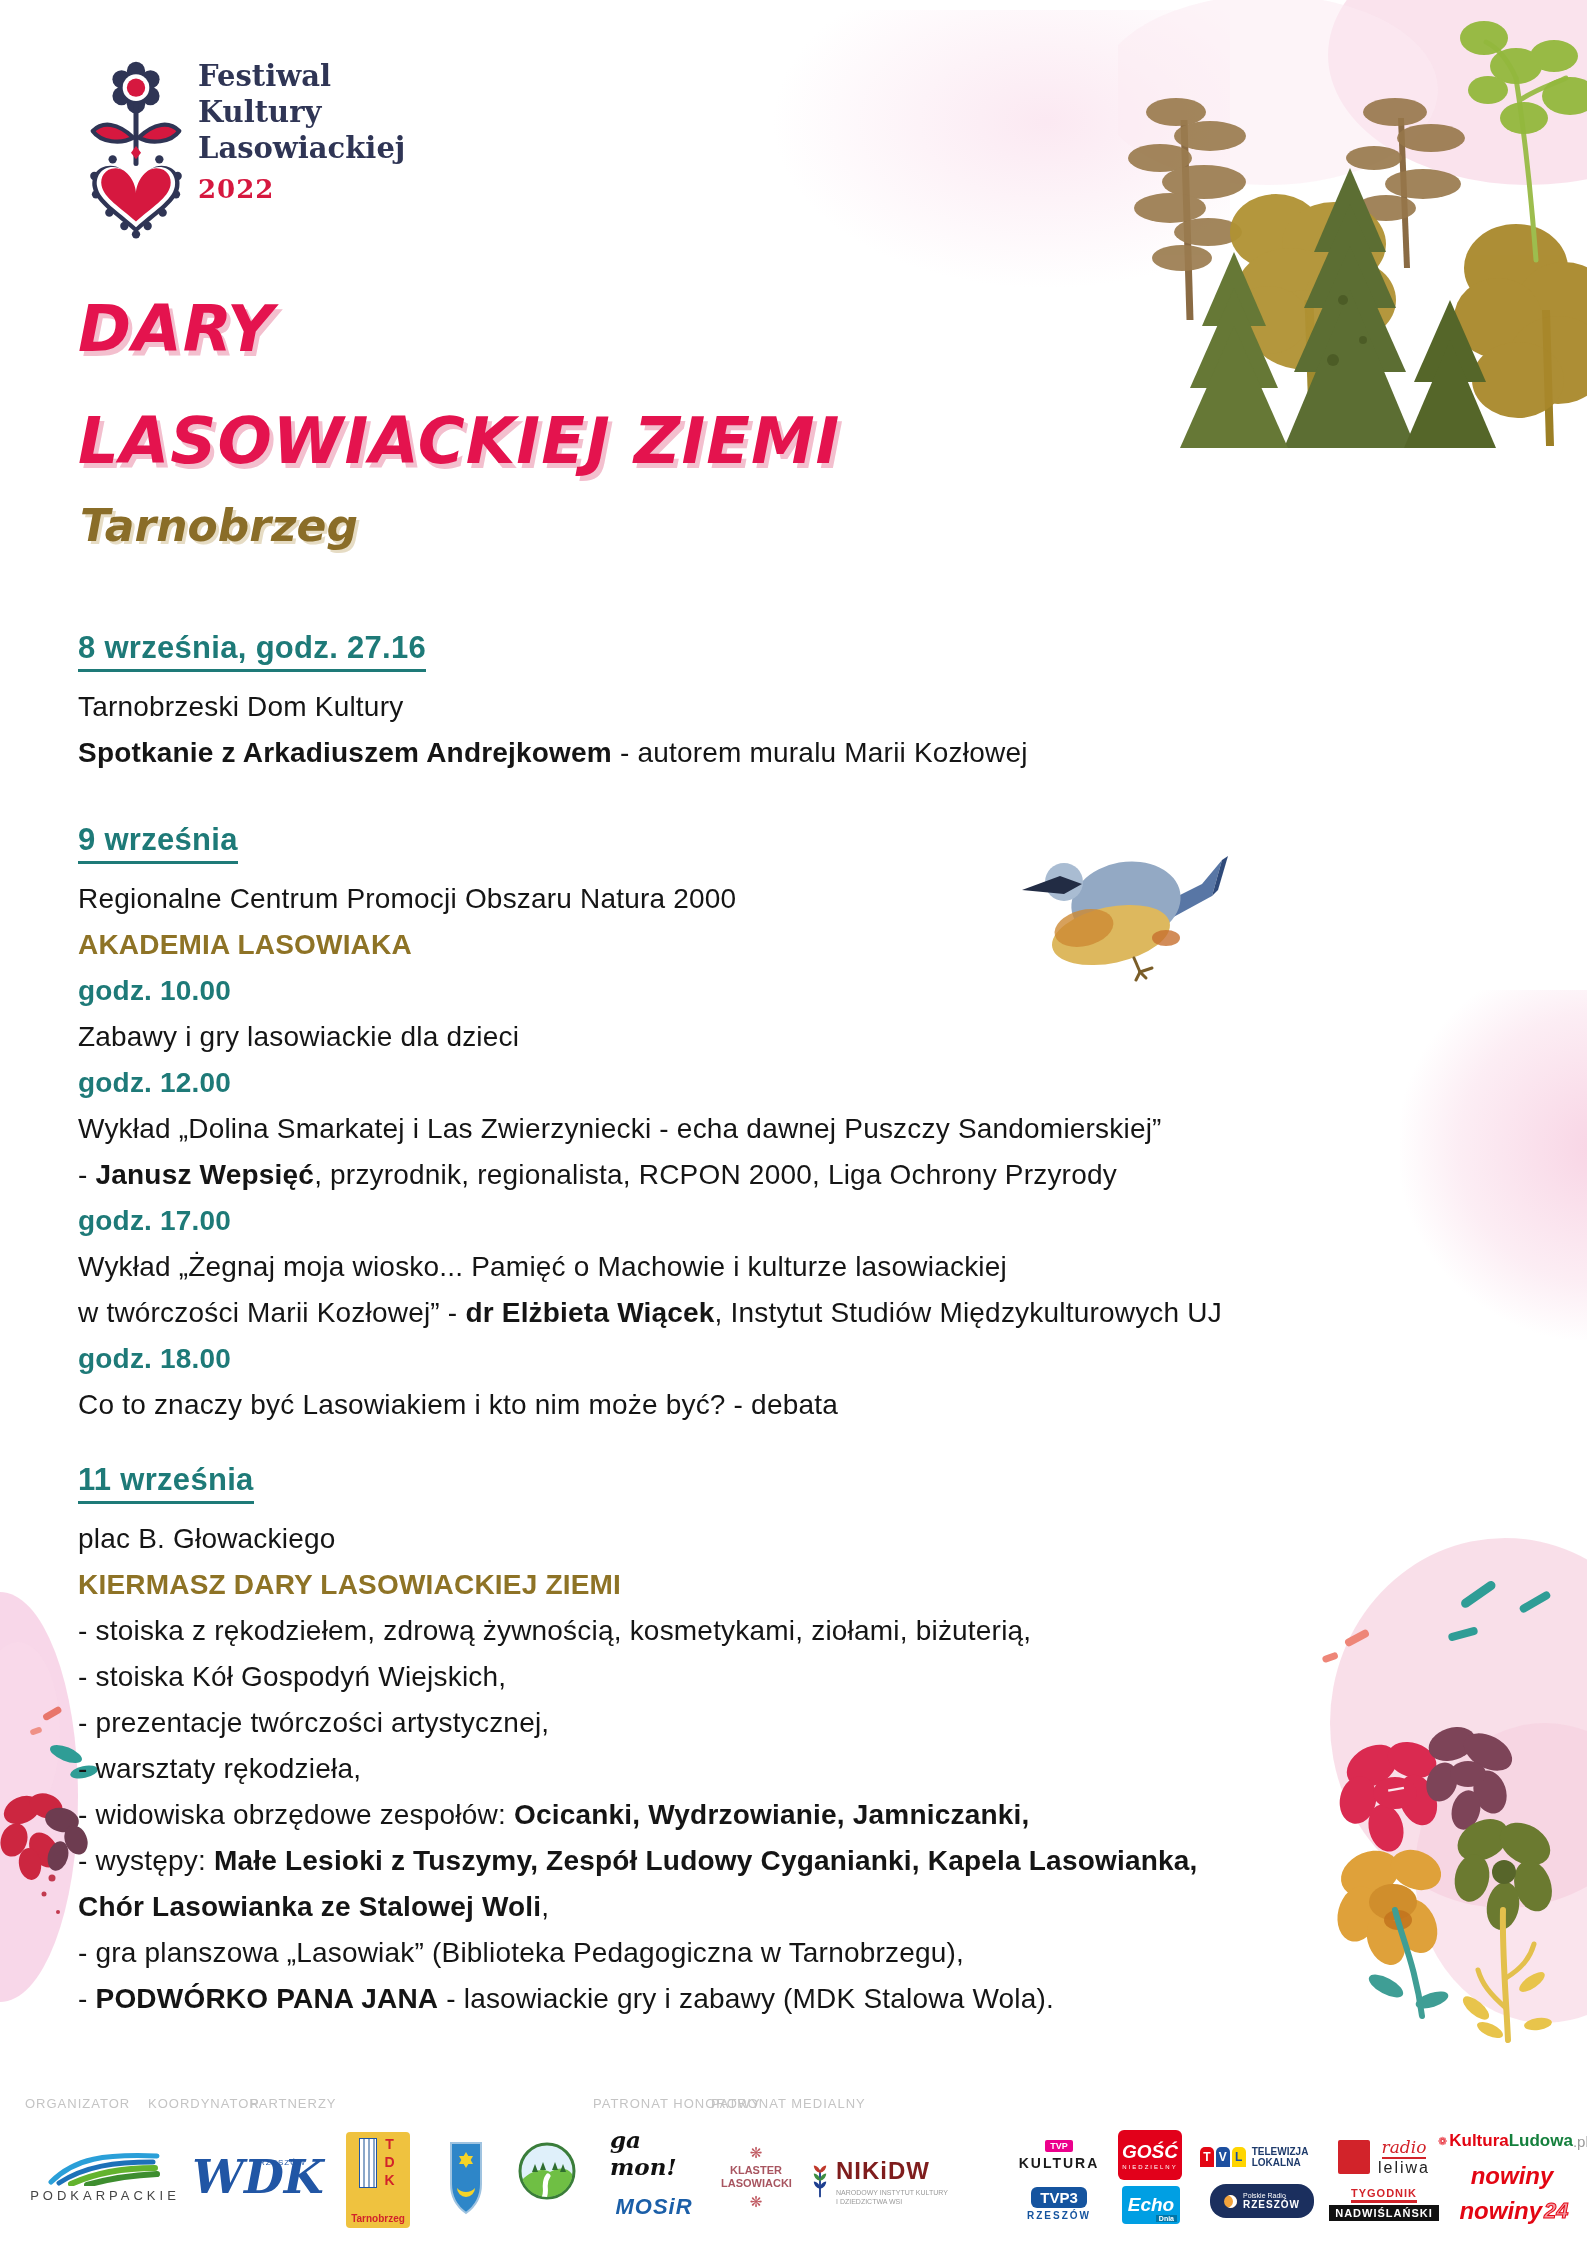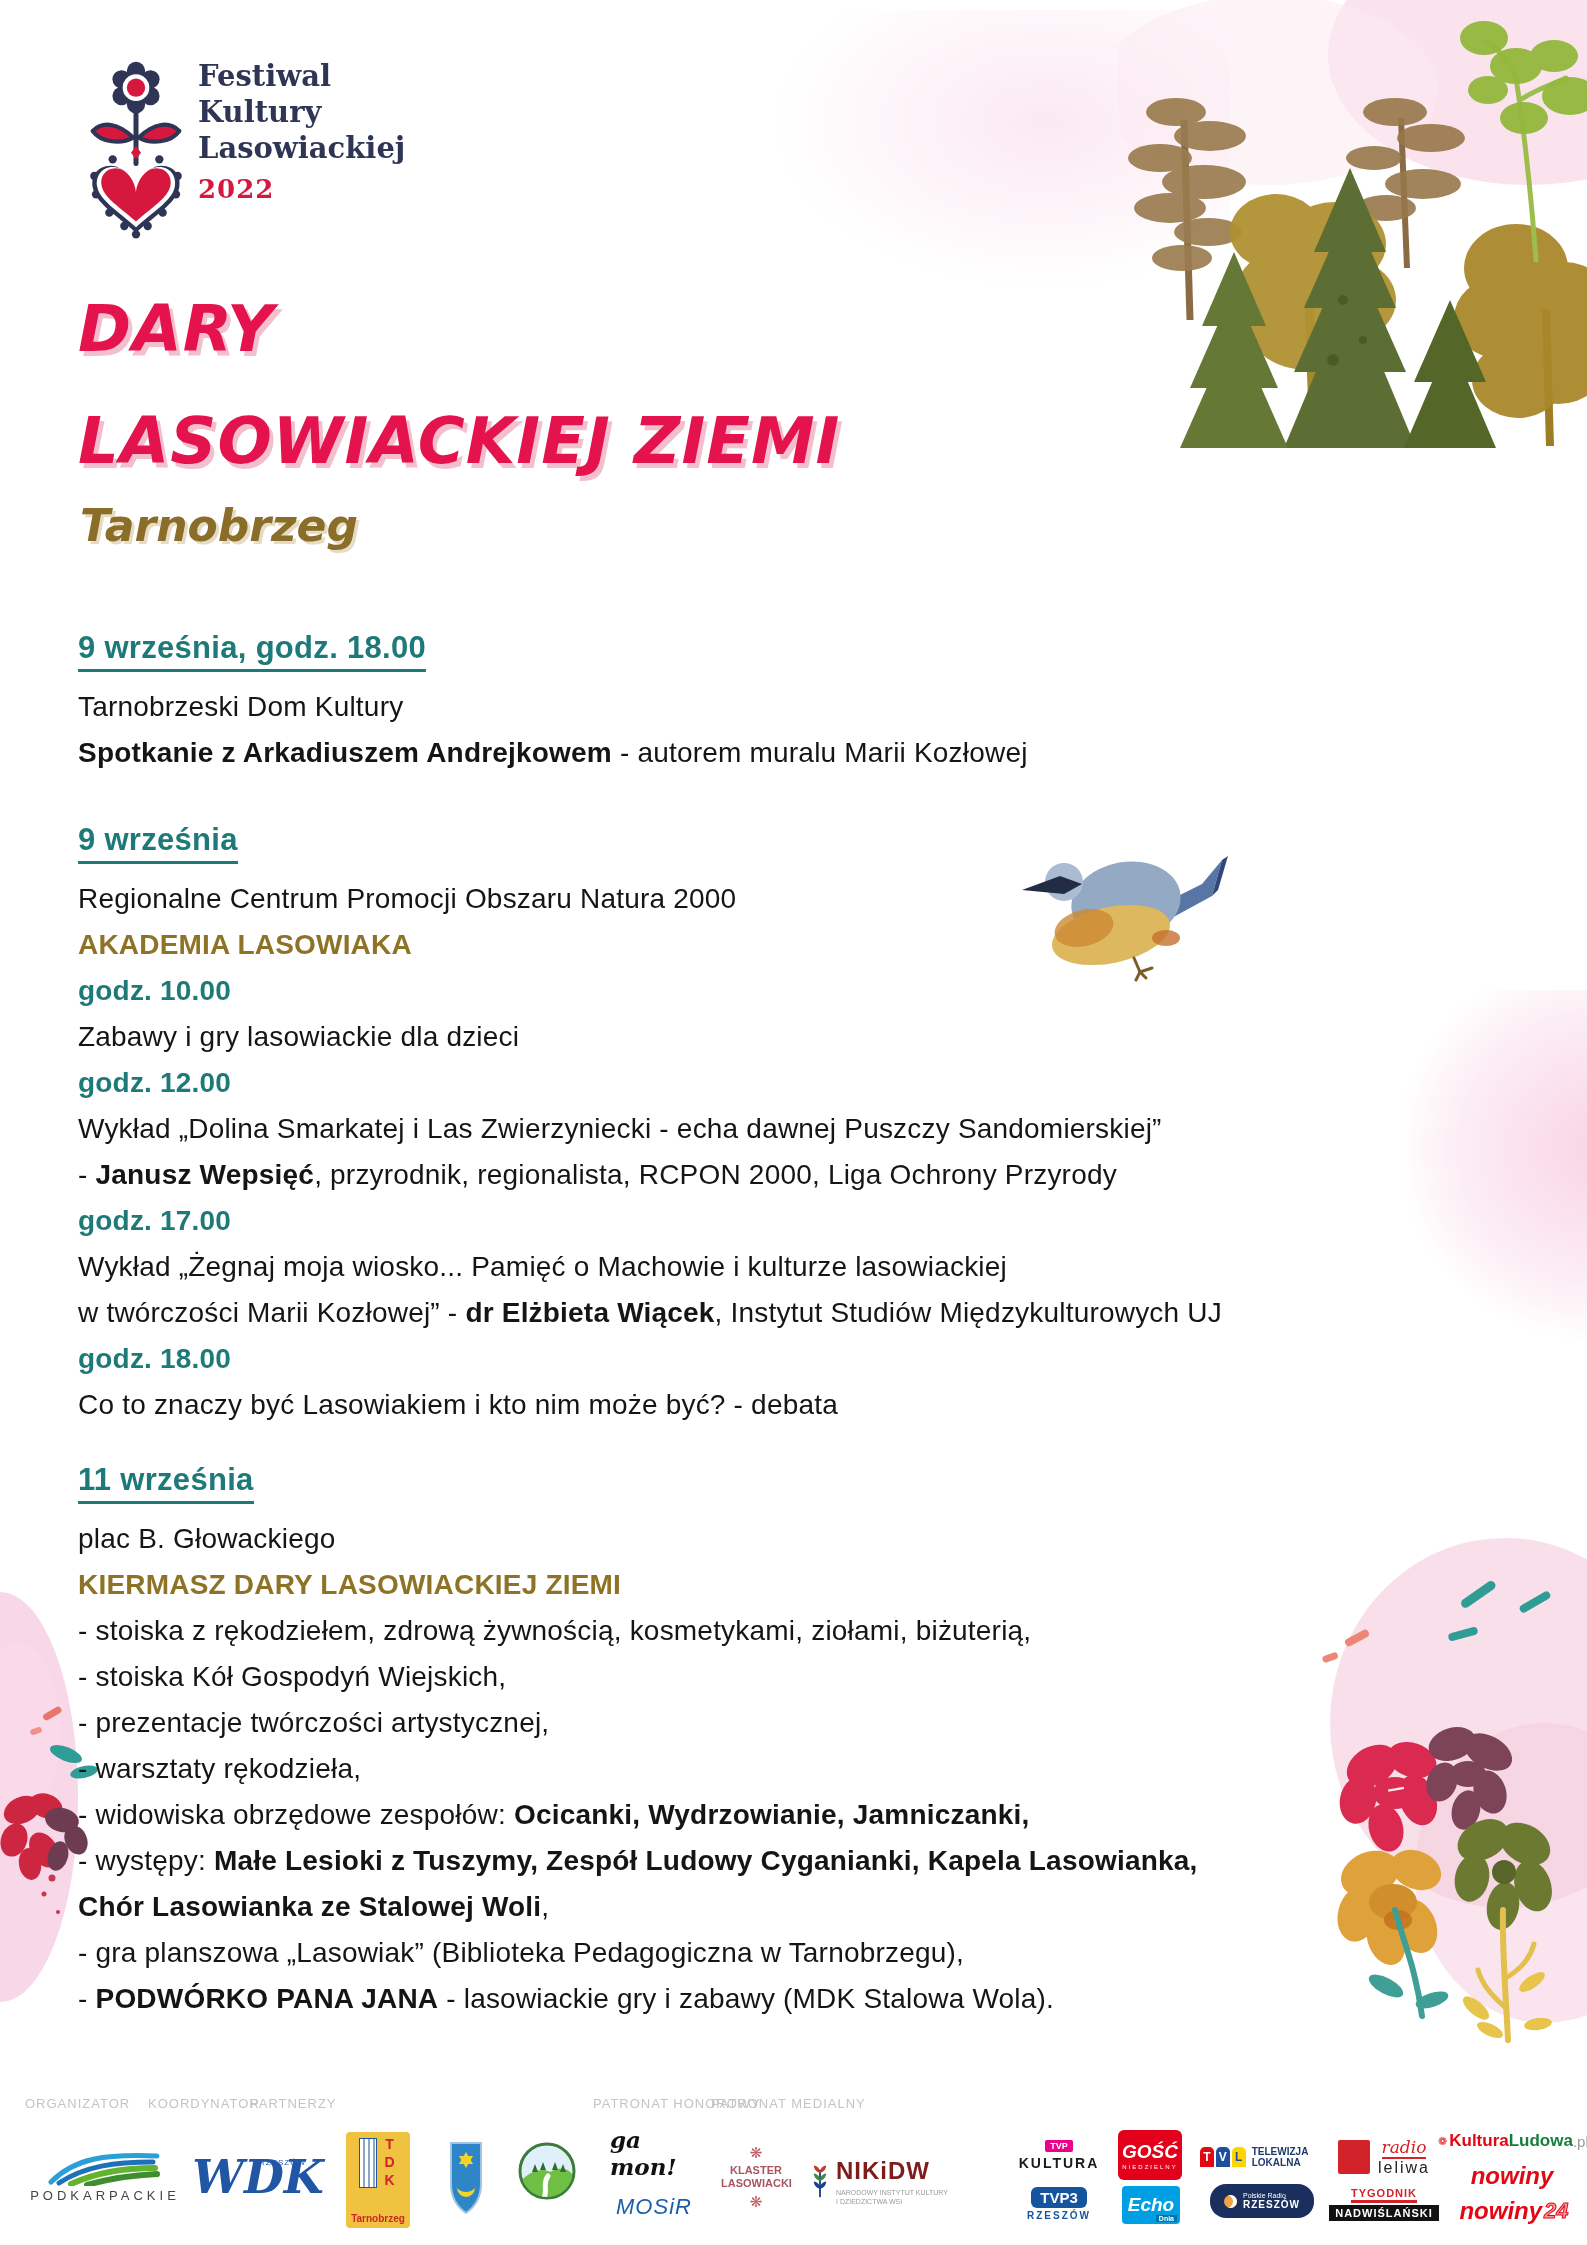--- a/index.html
+++ b/index.html
@@ -48,21 +48,21 @@
   .wdk-w{font-family:"DejaVu Serif",serif;font-style:italic;font-weight:700;font-size:46px;color:#2156a5;}
   .wdk-sub{position:absolute;top:22px;right:-2px;font-size:8px;color:#2156a5;letter-spacing:1px;}
 
   #lg-tdk{background:#efc23f;border-radius:4px;flex-direction:column;justify-content:space-between;padding:4px 0;}
   .tdk-row{display:flex;align-items:center;gap:5px;}
   .tdk-col{width:16px;height:48px;background:repeating-linear-gradient(to right,#ffffff 0 3px,#8aa7c9 3px 5px);border:1px solid #2156a5;}
   .tdk-letters{writing-mode:vertical-rl;text-orientation:upright;color:#d2232a;font-weight:800;font-size:14px;letter-spacing:2px;}
   .tdk-sub{font-size:10px;font-weight:700;color:#d2232a;}
 
   .gamon-script{font-family:"DejaVu Serif",serif;font-style:italic;font-weight:700;font-size:23px;color:#111;}
-  .mosir{font-weight:400;font-style:italic;font-size:22px;color:#1b5fa8;letter-spacing:1px;margin-top:14px;}
+  .mosir{font-weight:700;font-style:italic;font-size:22px;color:#1b5fa8;letter-spacing:1px;margin-top:14px;}
 
   .kl-star{color:#c05a62;font-size:15px;line-height:15px;}
   .kl-text{font-size:11px;font-weight:700;color:#a85560;text-align:center;line-height:13px;width:70px;margin:4px 0;}
 
   .nik-name{font-size:24px;font-weight:800;color:#7f1d1d;letter-spacing:1px;}
   .nik-sub{font-size:7px;color:#9a9a9a;width:112px;line-height:9px;margin-top:3px;}
 
   .tvpk-box{background:#ec008c;color:#fff;font-size:9px;font-weight:700;padding:1px 5px;border-radius:2px;}
   .tvpk-word{font-size:14px;font-weight:800;letter-spacing:2px;color:#1a1a1a;margin-top:3px;}
   .tvp3-box{background:#15549f;color:#fff;font-weight:800;font-size:15px;padding:2px 9px;border-radius:6px;}
@@ -338,21 +338,21 @@
     <div>Kultury</div>
     <div>Lasowiackiej</div>
     <div id="logo-year">2022</div>
   </div>
 
   <div class="title-line" id="title-1">DARY</div>
   <div class="title-line" id="title-2">LASOWIACKIEJ ZIEMI</div>
   <div id="title-city">Tarnobrzeg</div>
 
   <section class="event" style="top:630px">
-    <h2><span class="ev-h">9 września, godz. 18.00</span></h2>
+    <h2><span class="ev-h">8 września, godz. 27.16</span></h2>
     <div class="line"><span>Tarnobrzeski Dom Kultury</span></div>
     <div class="line"><span class="b">Spotkanie z Arkadiuszem Andrejkowem</span><span> - autorem muralu Marii Kozłowej</span></div>
   </section>
 
   <section class="event" style="top:822px">
     <h2><span class="ev-h">9 września</span></h2>
     <div class="line"><span>Regionalne Centrum Promocji Obszaru Natura 2000</span></div>
     <div class="line"><span class="ol">AKADEMIA LASOWIAKA</span></div>
     <div class="line"><span class="tm">godz. 10.00</span></div>
     <div class="line"><span>Zabawy i gry lasowiackie dla dzieci</span></div>

